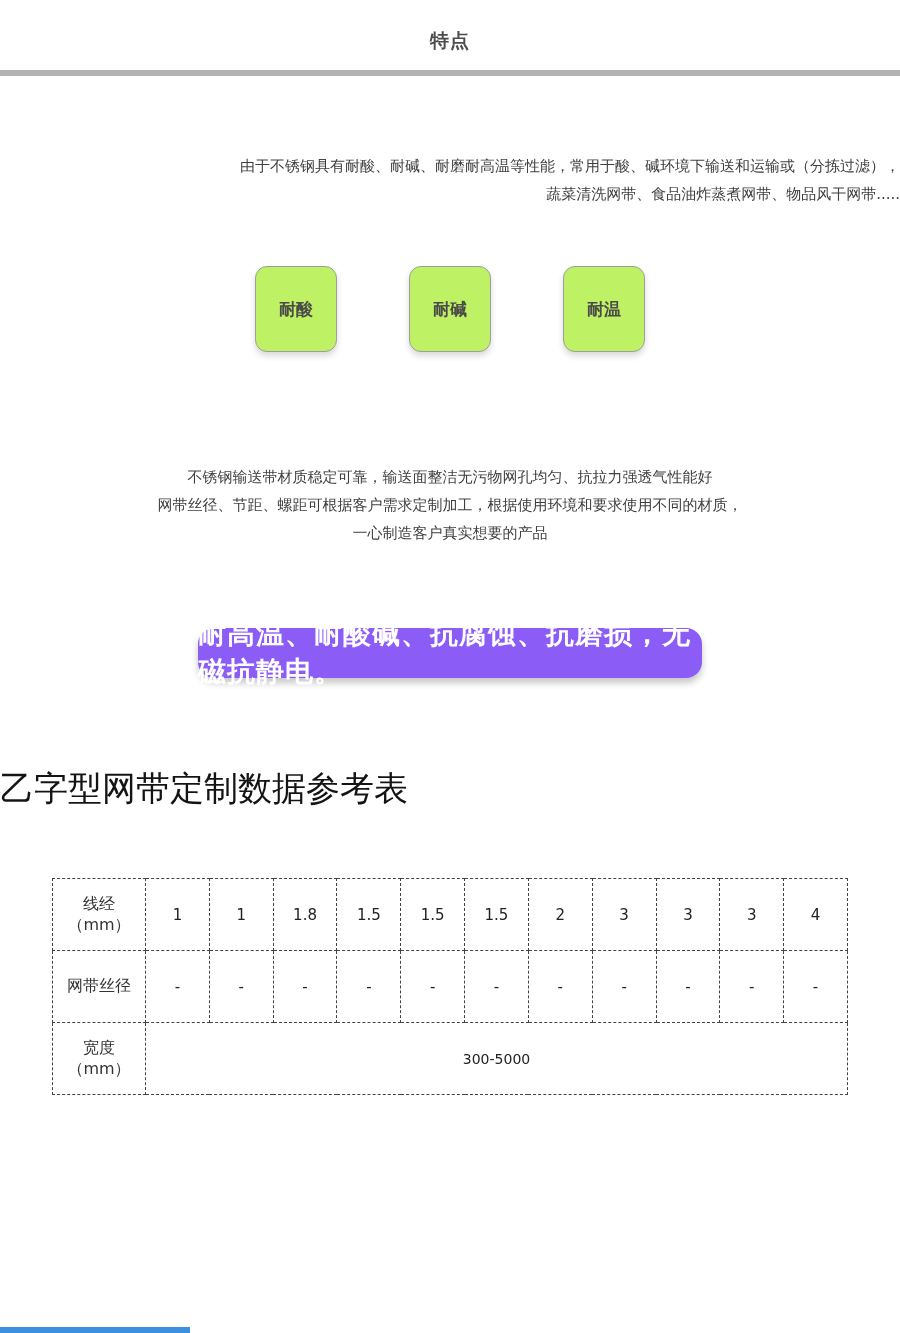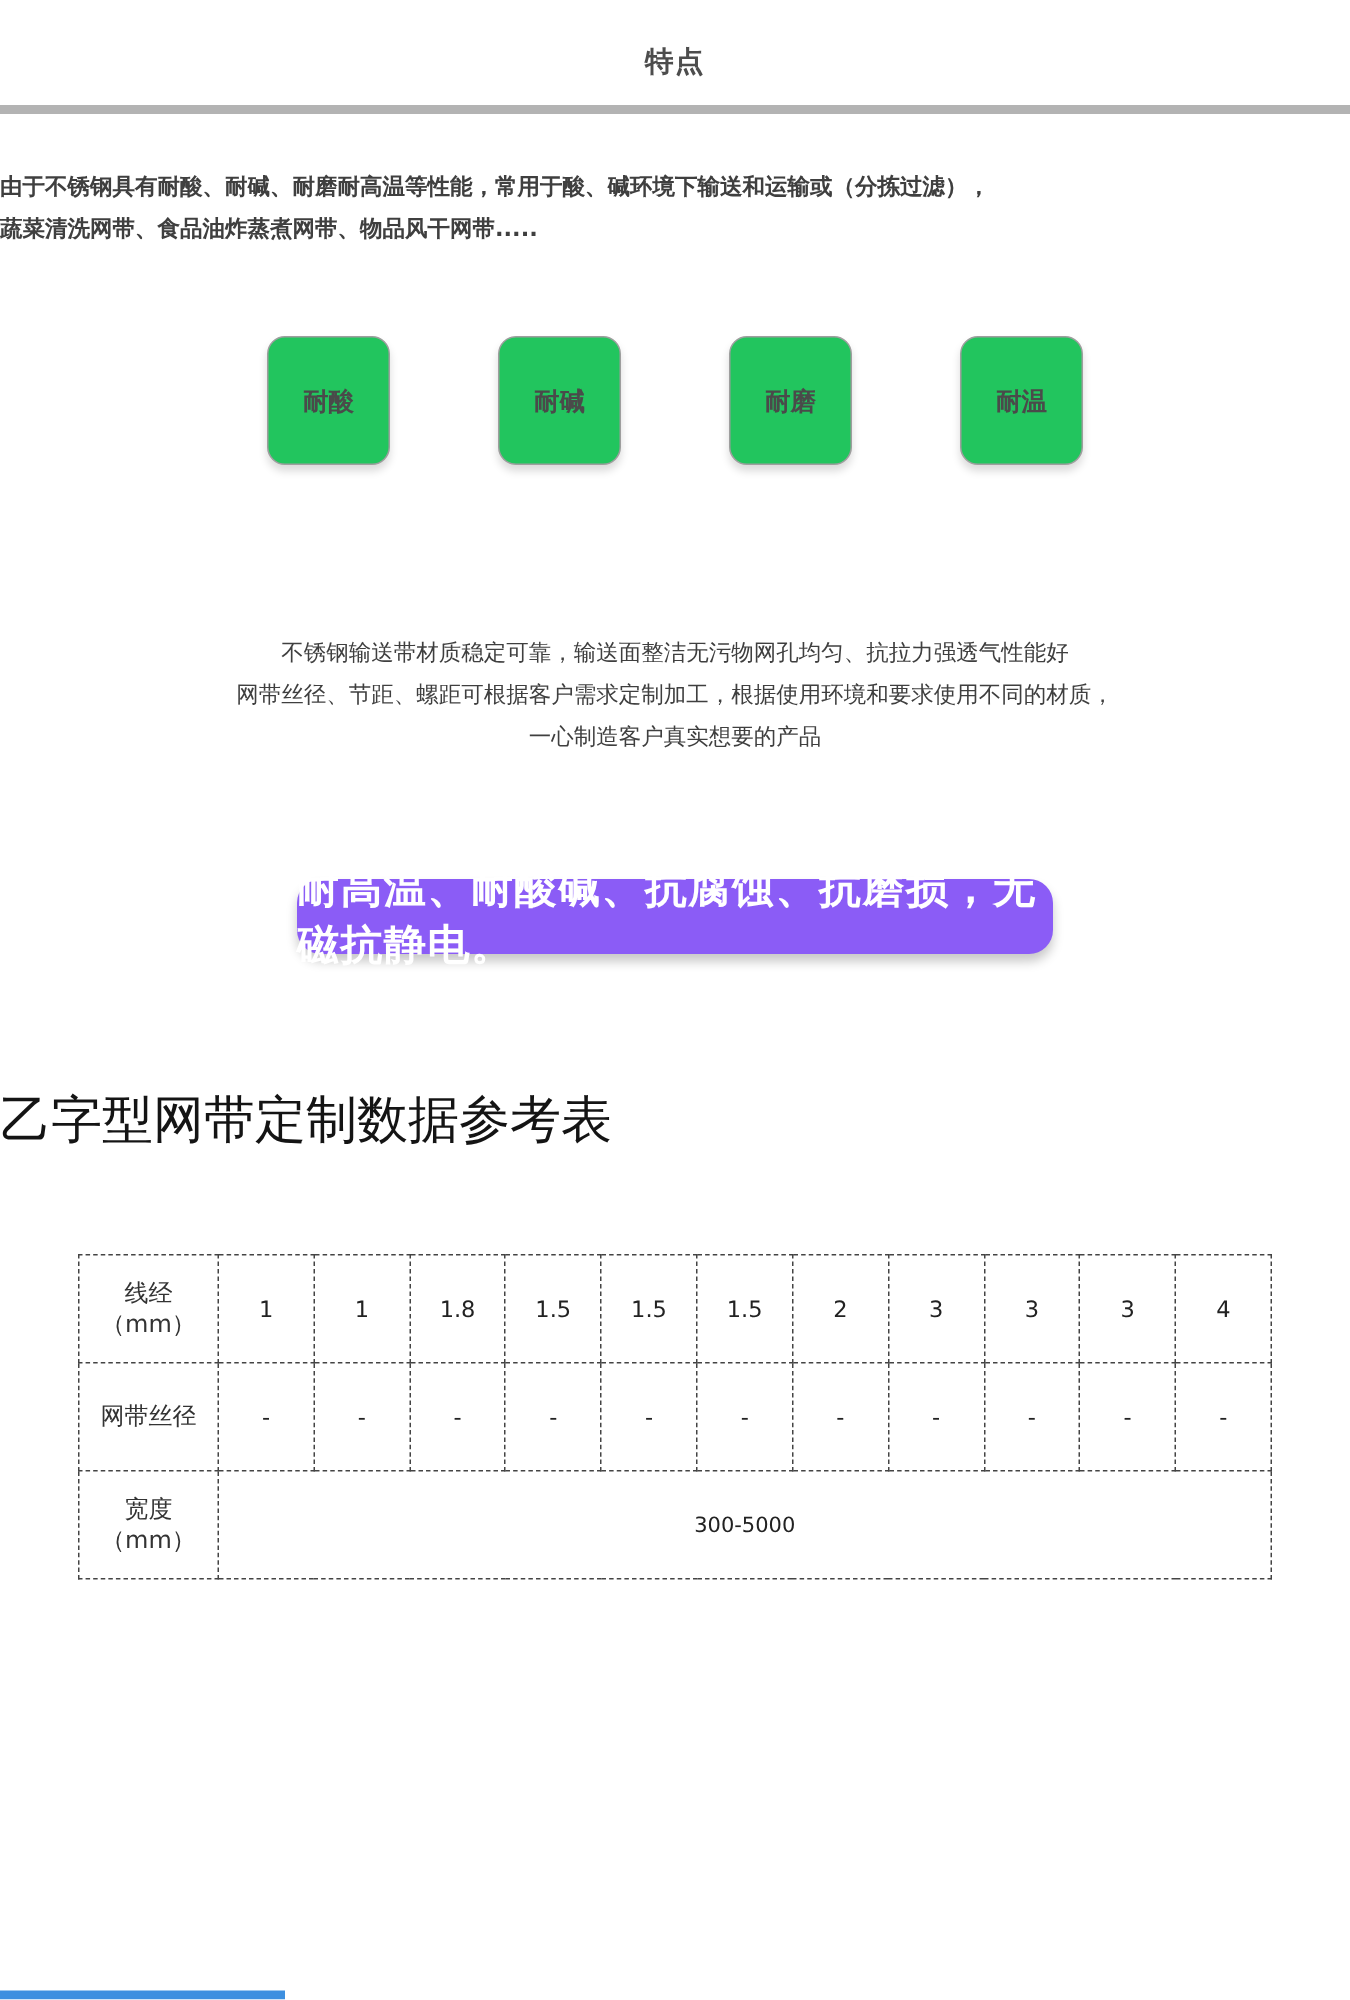--- a/index.html
+++ b/index.html
@@ -22,39 +22,38 @@
     color: #4d4d4d;
     letter-spacing: 1px;
   }
   .divider-bar {
     margin-top: 16px;
     width: 100%;
     height: 6px;
     background: #b3b3b3;
   }
   .intro-paragraph {
-    margin: 34px 0 0 0;
-    text-align: left;
+    margin: 76px 0 0 0;
+    text-align: right;
     font-size: 15px;
     line-height: 28px;
     color: #3f3f3f;
-    font-weight: bold;
   }
   .feature-row {
     margin-top: 58px;
     display: flex;
     justify-content: center;
     gap: 72px;
   }
   .feature-box {
     width: 80px;
     height: 84px;
     border: 1px solid #9e9e9e;
     border-radius: 12px;
-    background: #22c55e;
+    background: #bef264;
     box-shadow: 0 4px 6px rgba(0,0,0,0.15);
     display: flex;
     align-items: center;
     justify-content: center;
     font-size: 17px;
     font-weight: bold;
     color: #4a4a4a;
   }
   .description-paragraph {
     margin: 111px 0 0 0;
@@ -132,23 +131,20 @@
     <span>由于不锈钢具有耐酸、耐碱、耐磨耐高温等性能，常用于酸、碱环境下输送和运输或（分拣过滤），</span><br>
     <span>蔬菜清洗网带、食品油炸蒸煮网带、物品风干网带.....</span>
   </p>
 
   <div class="feature-row">
     <div class="feature-box">
       <span>耐酸</span>
     </div>
     <div class="feature-box">
       <span>耐碱</span>
-    </div>
-    <div class="feature-box">
-      <span>耐磨</span>
     </div>
     <div class="feature-box">
       <span>耐温</span>
     </div>
   </div>
 
   <p class="description-paragraph">
     <span>不锈钢输送带材质稳定可靠，输送面整洁无污物网孔均匀、抗拉力强透气性能好</span><br>
     <span>网带丝径、节距、螺距可根据客户需求定制加工，根据使用环境和要求使用不同的材质，</span><br>
     <span>一心制造客户真实想要的产品</span>

